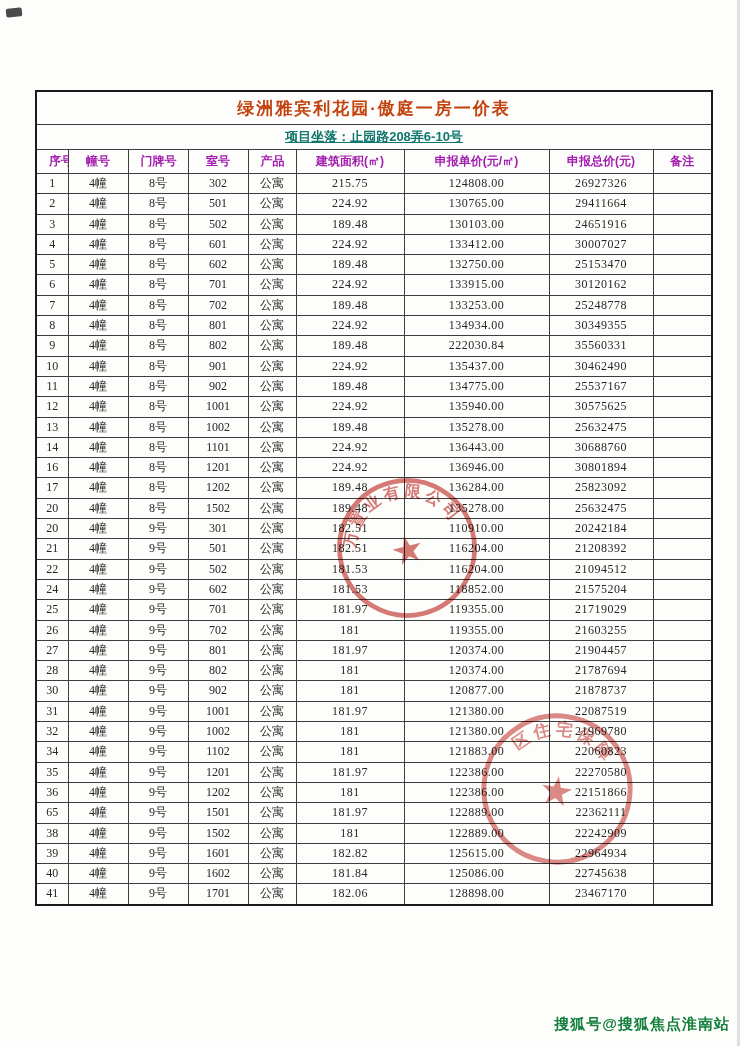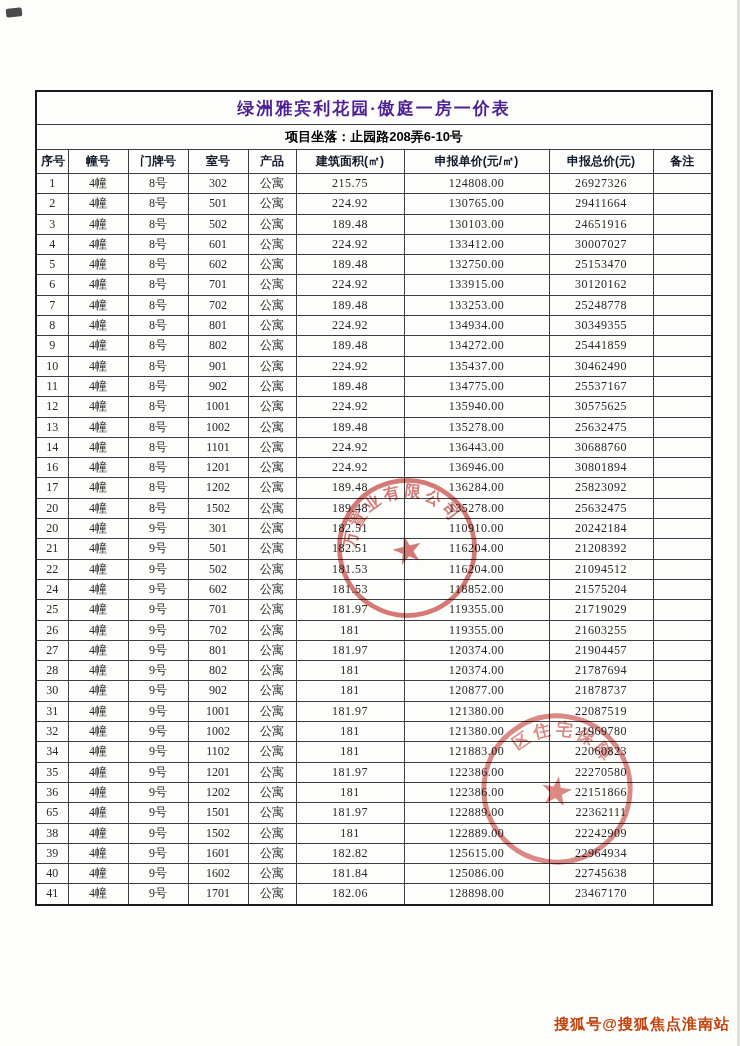--- a/index.html
+++ b/index.html
@@ -32,27 +32,27 @@
     border:2px solid #1b1b1b;
     background:transparent;
   }
   .price-table th, .price-table td {
     border:1px solid #3d3d3d;
     text-align:center; vertical-align:middle;
     overflow:hidden; white-space:nowrap;
   }
   tr.title-row th {
     font-size:17px; font-weight:bold; letter-spacing:2px;
-    padding:5px 0 4px 0; color:#4c1d95;
+    padding:5px 0 4px 0; color:#c2410c;
   }
   tr.subtitle-row th {
-    font-size:13px; font-weight:bold; padding:3px 0; color:#000000;
+    font-size:13px; font-weight:bold; padding:3px 0; color:#0f766e;text-decoration:underline;
   }
   tr.header-row th {
-    font-size:12px; font-weight:bold; padding:3px 4px; height:23px; color:#0f172a;
+    font-size:12px; font-weight:bold; padding:3px 12px; height:23px; color:#a21caf;
   }
   tbody td {
     font-size:12px; height:19.3px; line-height:19.3px;
     font-family:"Liberation Serif","DejaVu Serif",serif;
     color:#262626;
   }
   tbody td.c-num { letter-spacing:.5px; }
   
   .stamp {
     position:absolute; pointer-events:none;
@@ -65,21 +65,21 @@
     fill:currentColor; font-family:"Liberation Sans","DejaVu Sans",sans-serif;
   }
   .stamp .star-glyph {
     font-size:40px; fill:currentColor;
     font-family:"DejaVu Sans",sans-serif;
   }
   .stamp1 { left:297px; top:383px; width:150px; height:150px; transform:rotate(-14deg); }
   .stamp2 { left:443px; top:620px; width:158px; height:158px; transform:rotate(9deg); opacity:.6; }
   .watermark {
     position:absolute; right:10px; bottom:12px;
-    font-size:15px; color:#c2410c; letter-spacing:1px;
+    font-size:15px; color:#15803d; letter-spacing:1px;
     font-weight:600;
   }
 </style>
 </head>
 <body>
 
 <div class="page">
 
   <div class="scan-blot"></div>
   <div class="scan-edge"></div>
@@ -205,22 +205,22 @@
             <td class="c-num">30349355</td>
             <td></td>
           </tr>
           <tr>
             <td>9</td>
             <td>4幢</td>
             <td>8号</td>
             <td>802</td>
             <td>公寓</td>
             <td class="c-num">189.48</td>
-            <td class="c-num">134272.00</td>
-            <td class="c-num">25441859</td>
+            <td class="c-num">222030.84</td>
+            <td class="c-num">35560331</td>
             <td></td>
           </tr>
           <tr>
             <td>10</td>
             <td>4幢</td>
             <td>8号</td>
             <td>901</td>
             <td>公寓</td>
             <td class="c-num">224.92</td>
             <td class="c-num">135437.00</td>

